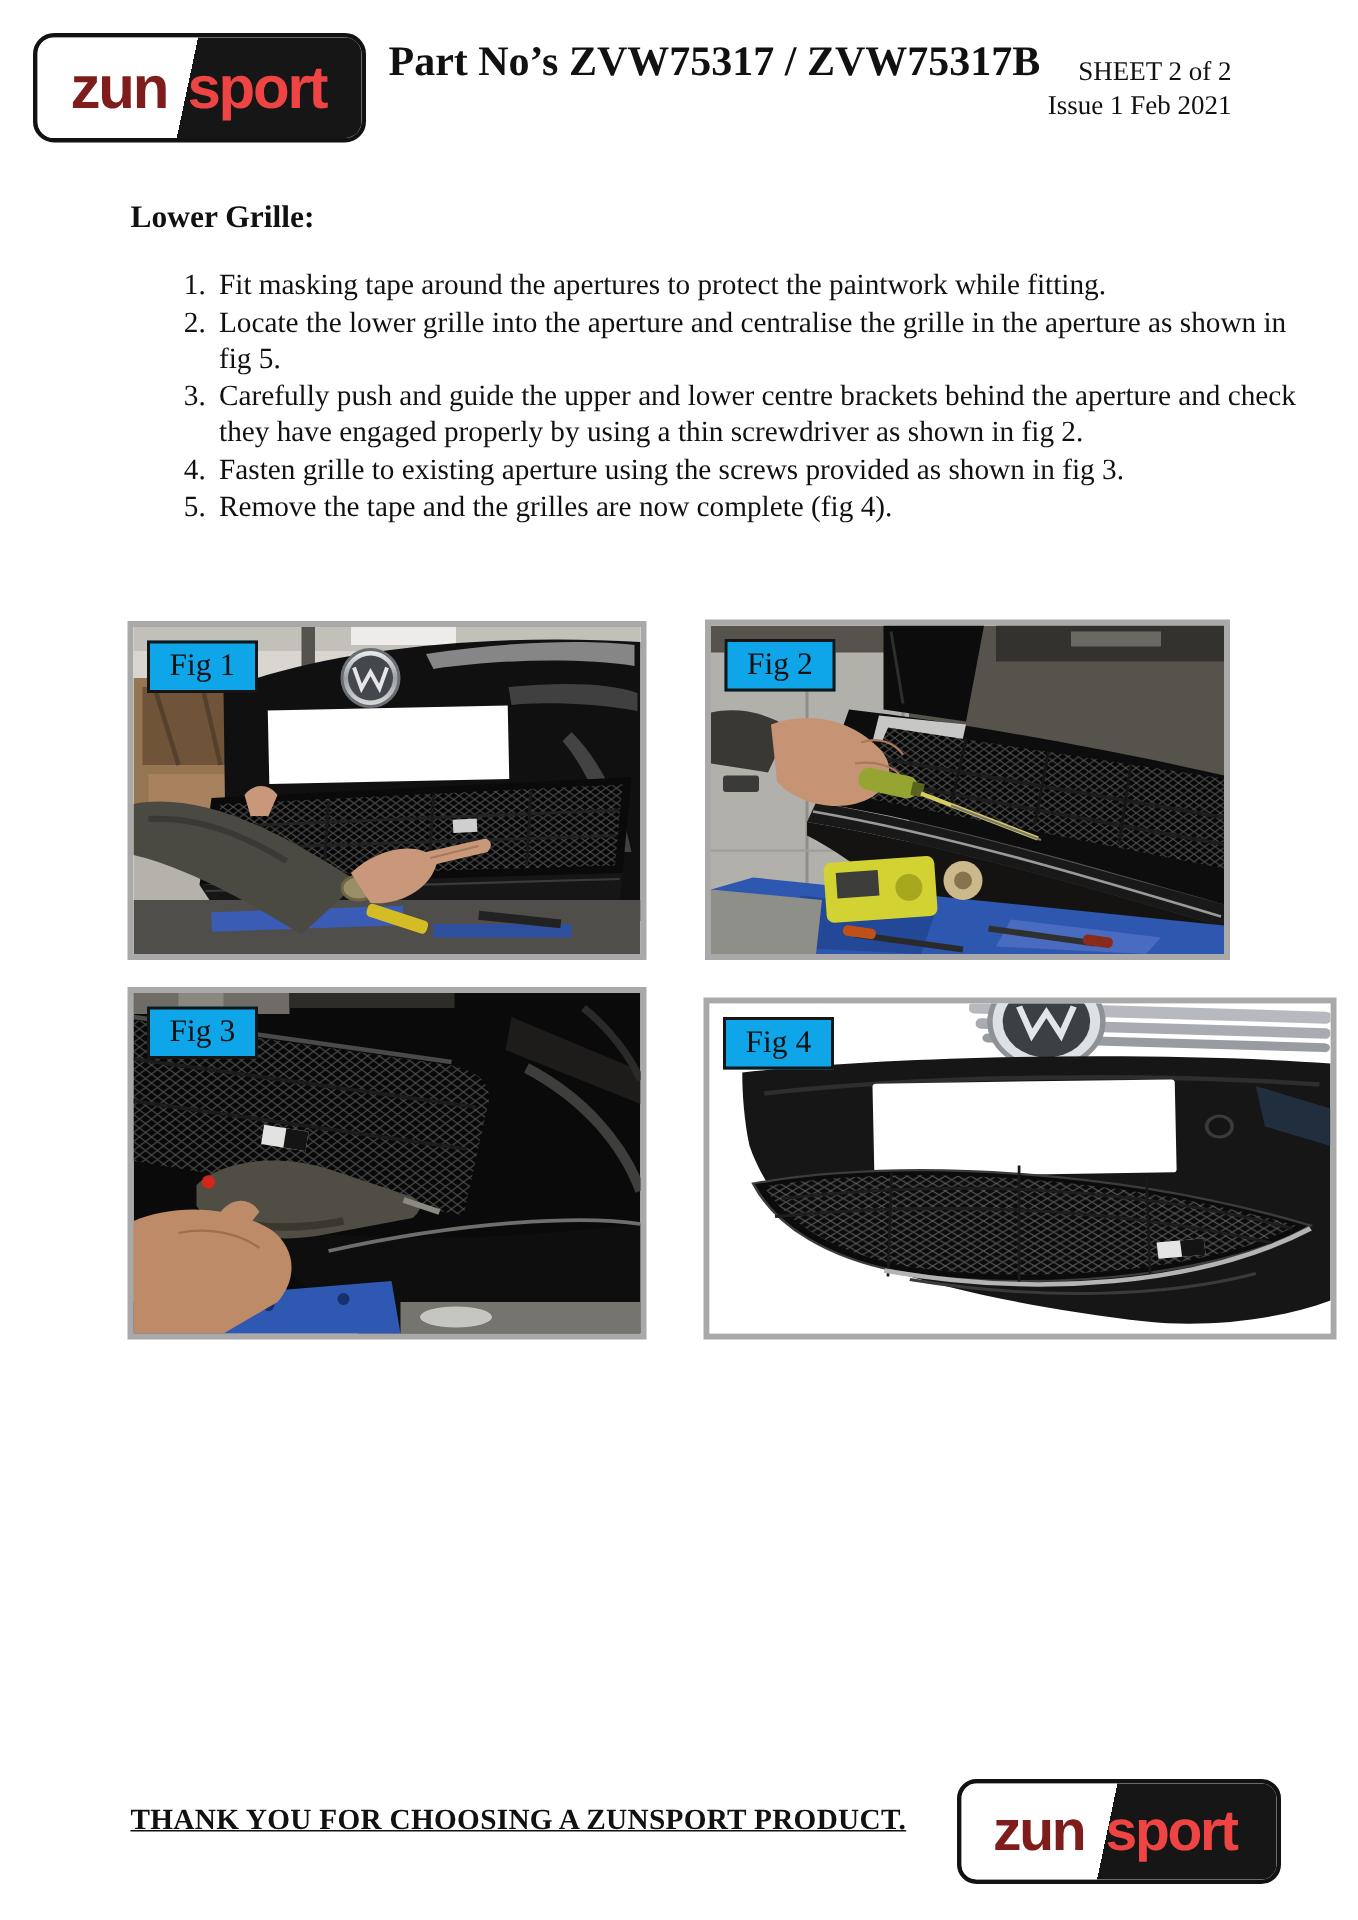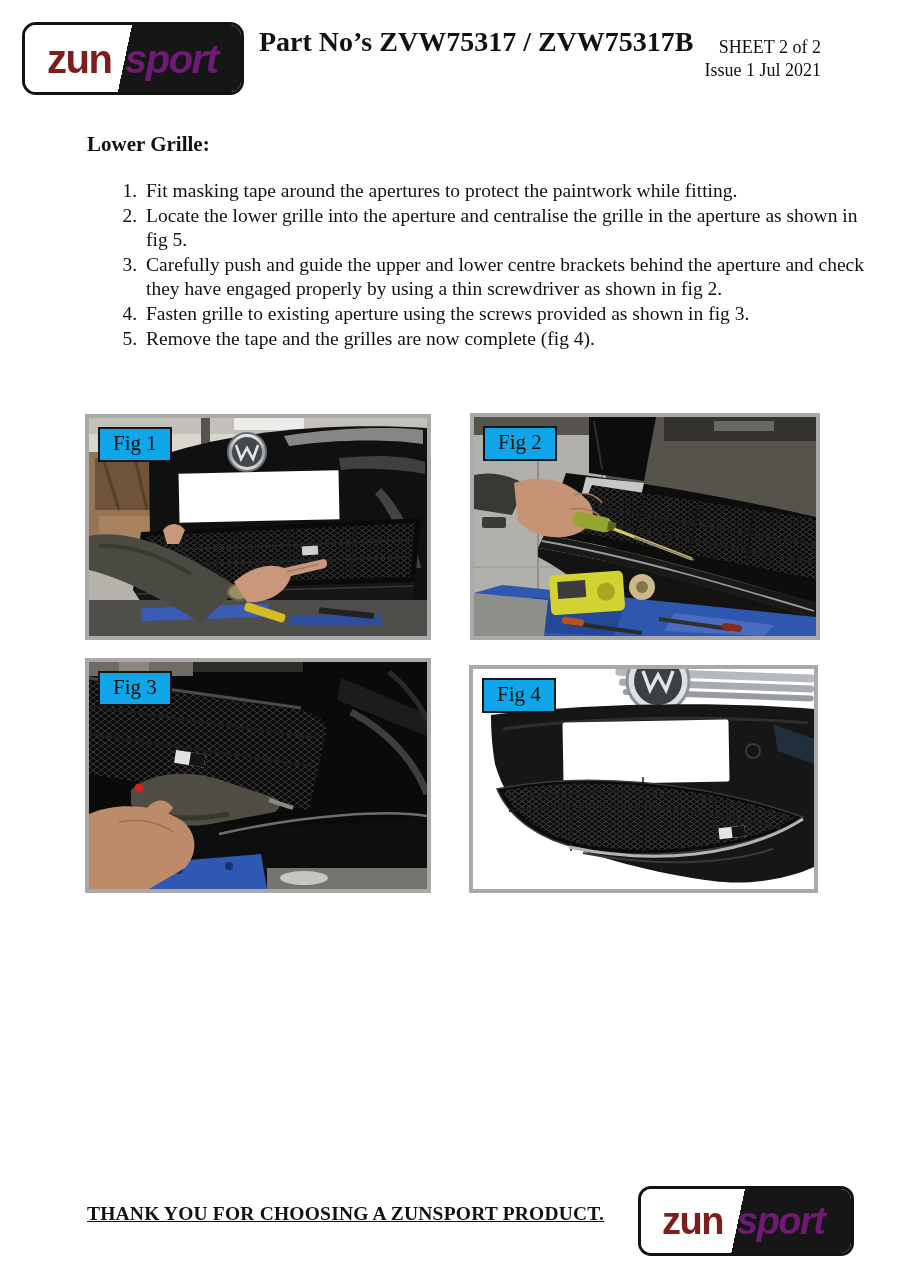--- a/index.html
+++ b/index.html
@@ -4,21 +4,21 @@
 <style>
   html,body{margin:0;padding:0;background:#ffffff;}
   .page{position:relative;width:905px;height:1280px;background:#fff;overflow:hidden;
         font-family:"Liberation Serif",serif;color:#111;}
 
   
   .zlogo{position:absolute;border:3px solid #121212;border-radius:14px;box-sizing:border-box;
          overflow:hidden;font-family:"Liberation Sans",sans-serif;font-weight:bold;}
   .zlogo .split{position:absolute;inset:0;}
   .zlogo .zun{position:absolute;color:#7f1d1d;letter-spacing:-1.5px;}
-  .zlogo .sport{position:absolute;color:#701a75;font-style:italic;letter-spacing:-1.5px;text-align:center;}
+  .zlogo .sport{position:absolute;color:#ef4444;letter-spacing:-1.5px;text-align:center;}
   .zlogo-top{left:22px;top:22px;width:222px;height:73px;}
   .zlogo-top .split{background:linear-gradient(102deg,#ffffff 46.5%,#161616 46.5%);}
   .zlogo-top .zun{left:22px;top:12px;font-size:40px;}
   .zlogo-top .sport{left:100px;top:12px;font-size:40px;}
   .zlogo-bottom{left:638px;top:1186px;width:216px;height:70px;border-radius:13px;}
   .zlogo-bottom .split{background:linear-gradient(102deg,#ffffff 46.5%,#161616 46.5%);}
   .zlogo-bottom .zun{left:21px;top:11px;font-size:38px;}
   .zlogo-bottom .sport{left:96px;top:11px;font-size:38px;}
 
   
@@ -32,40 +32,40 @@
   ol.instructions li{padding-left:4px;}
 
   
   .figure{position:absolute;border:4px solid #a9a9a9;box-sizing:border-box;background:#fff;}
   .figure svg{display:block;width:100%;height:100%;}
   .fig-label{position:absolute;left:9px;top:9px;background:#0ea5e9;border:2px solid #151515;
              padding:2px 13px 4px 13px;font-size:21px;color:#111;z-index:2;}
   .fig1{left:85px;top:414px;width:346px;height:226px;}
   .fig2{left:470px;top:413px;width:350px;height:227px;}
   .fig3{left:85px;top:658px;width:346px;height:235px;}
-  .fig4{left:469px;top:665px;width:349px;height:228px;}
+  .fig4{left:469px;top:665px;width:422px;height:228px;}
 
   
   .thanks{position:absolute;left:87px;top:1203px;font-size:19.5px;font-weight:bold;
           text-decoration:underline;letter-spacing:.2px;white-space:nowrap;}
 </style>
 </head>
 <body>
 
 <div class="page">
 
   <div class="zlogo zlogo-top">
     <div class="split"></div>
     <span class="zun">zun</span>
     <span class="sport">sport</span>
   </div>
   <div class="title">Part No’s ZVW75317 / ZVW75317B</div>
   <div class="sheet-info">
     <div>SHEET 2 of 2</div>
-    <div>Issue 1 Jul 2021</div>
+    <div>Issue 1 Feb 2021</div>
   </div>
 
   <div class="section-heading">Lower Grille:</div>
   <ol class="instructions">
     <li>Fit masking tape around the apertures to protect the paintwork while fitting.</li>
     <li>Locate the lower grille into the aperture and centralise the grille in the aperture as shown in fig 5.</li>
     <li>Carefully push and guide the upper and lower centre brackets behind the aperture and check they have engaged properly by using a thin screwdriver as shown in fig 2.</li>
     <li>Fasten grille to existing aperture using the screws provided as shown in fig 3.</li>
     <li>Remove the tape and the grilles are now complete (fig 4).</li>
   </ol>

